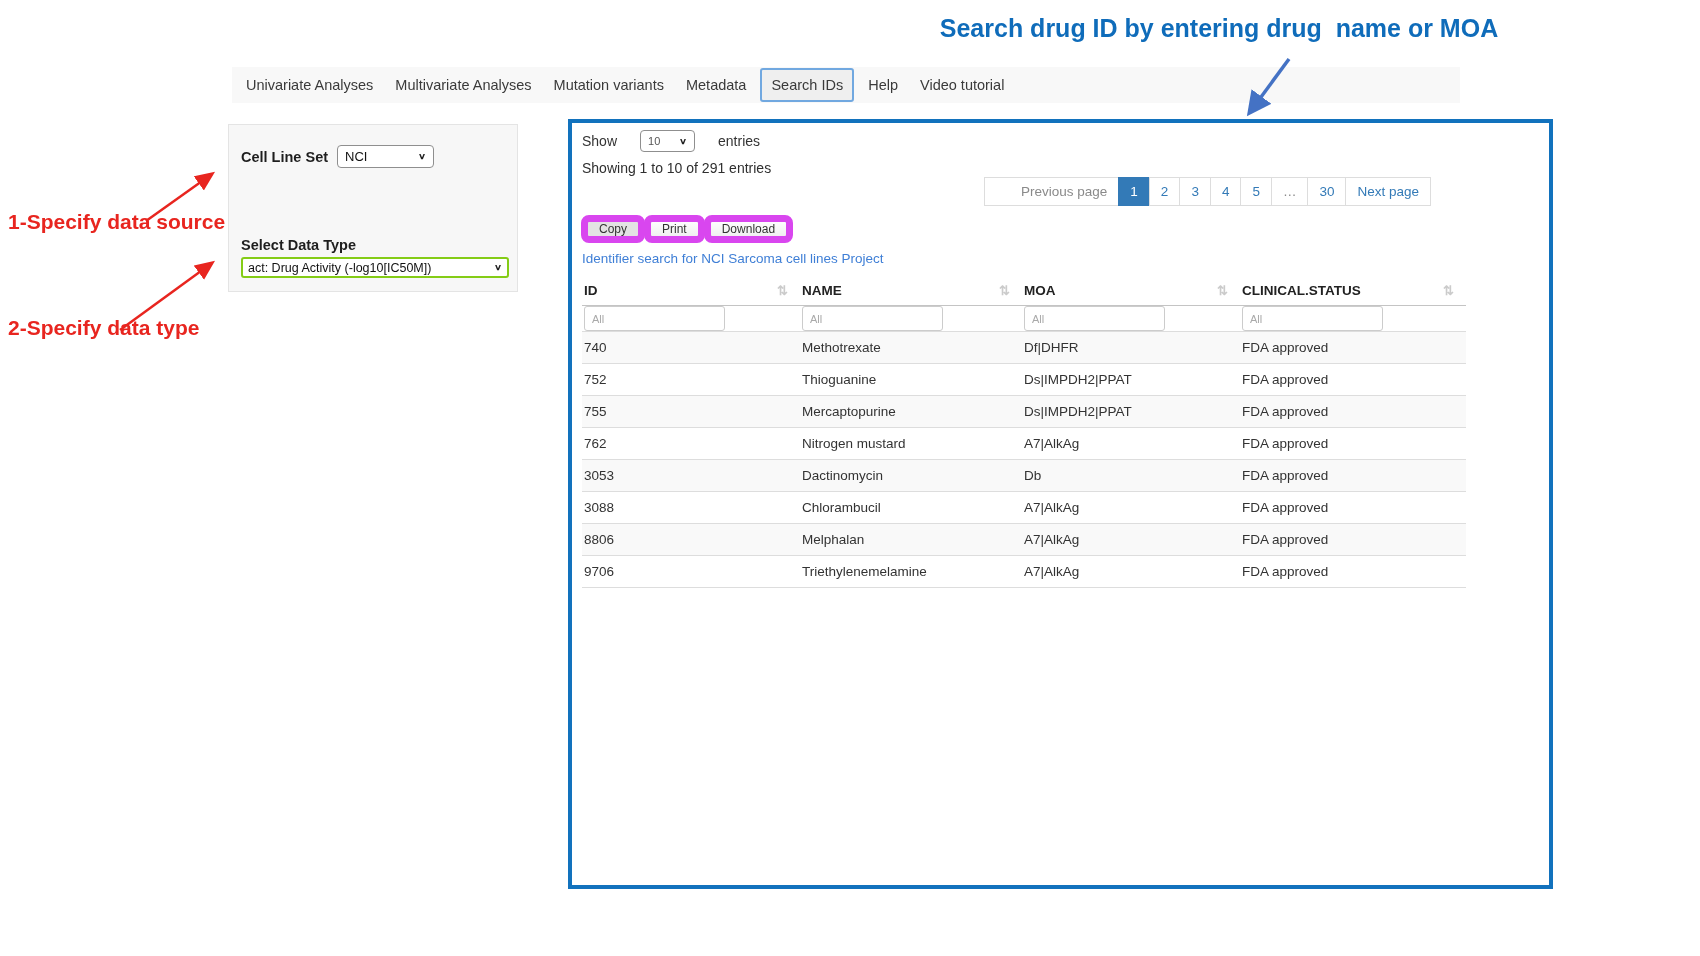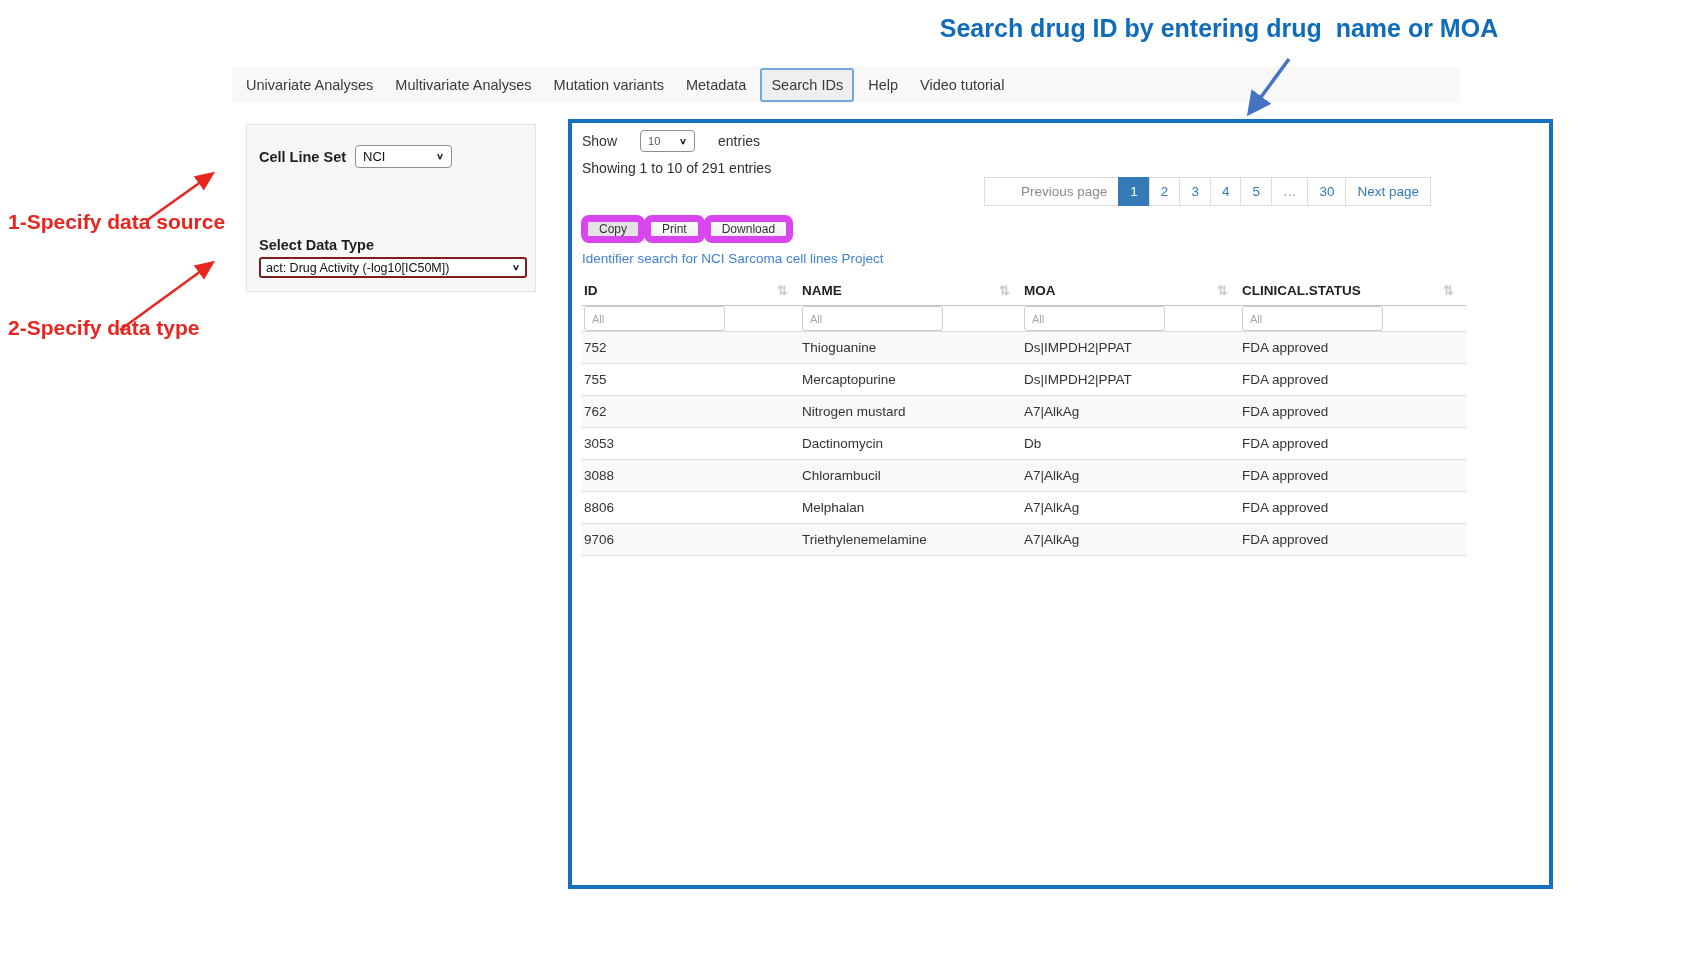--- a/index.html
+++ b/index.html
@@ -27,36 +27,36 @@
     background:#f8f8f8; display:flex; align-items:center; padding:0 3px;
   }
   .nav-item { padding:0 11px; font-size:14.5px; color:#3a3a3a; white-space:nowrap; cursor:pointer; }
   .nav-item.active-tab {
     border:2px solid #71a8e0; background:#efefef; border-radius:3px;
     padding:7px 9px; margin:0 3px;
   }
 
   
   .side-panel {
-    position:absolute; left:246px; top:124px; width:290px; height:168px;
+    position:absolute; left:228px; top:124px; width:290px; height:168px;
     background:#f7f7f7; border:1px solid #e4e4e4;
   }
   .cls-row { position:absolute; left:12px; top:20px; display:flex; align-items:center; }
   .b-label { font-weight:bold; font-size:14.5px; color:#1e1e1e; }
   .sel {
     background:#fff; border:1px solid #8f8f8f; border-radius:4px; height:23px;
     display:flex; align-items:center; justify-content:space-between;
     padding:0 7px; font-size:13px; color:#111; cursor:pointer;
   }
   .sel-cls { width:97px; margin-left:9px; }
   .chev { font-size:11px; color:#222; font-weight:bold; transform:scaleY(.75); }
   .sdt-label { position:absolute; left:12px; top:112px; }
   .sel-dt {
     position:absolute; left:12px; top:132px; width:268px; height:21px;
-    border:2px solid #7f1d1d; border-radius:3px; font-size:12.5px; padding:0 5px;
+    border:2px solid #84cc16; border-radius:3px; font-size:12.5px; padding:0 5px;
   }
 
   
   .main-panel {
     position:absolute; left:568px; top:119px; width:985px; height:770px;
     border:4px solid #1272bd; background:#fff;
   }
   .show-row { position:absolute; left:10px; top:7px; display:flex; align-items:center; gap:23px; font-size:14px; }
   .sel-show { width:55px; height:22px; font-size:11px; color:#555; }
   .info { position:absolute; left:10px; top:37px; font-size:14px; color:#2f2f2f; }
@@ -180,20 +180,26 @@
         <th><span class="sort-ic">⇅</span><span>CLINICAL.STATUS</span></th>
       </tr>
       <tr>
         <td class="filter-cell"><input class="col-filter" placeholder="All" style=""></td>
         <td class="filter-cell"><input class="col-filter" placeholder="All" style=""></td>
         <td class="filter-cell"><input class="col-filter" placeholder="All" style=""></td>
         <td class="filter-cell"><input class="col-filter" placeholder="All" style=""></td>
       </tr>
     </thead>
     <tbody>
+      <tr>
+        <td>740</td>
+        <td>Methotrexate</td>
+        <td>Df|DHFR</td>
+        <td>FDA approved</td>
+      </tr>
       <tr>
         <td>752</td>
         <td>Thioguanine</td>
         <td>Ds|IMPDH2|PPAT</td>
         <td>FDA approved</td>
       </tr>
       <tr>
         <td>755</td>
         <td>Mercaptopurine</td>
         <td>Ds|IMPDH2|PPAT</td>

